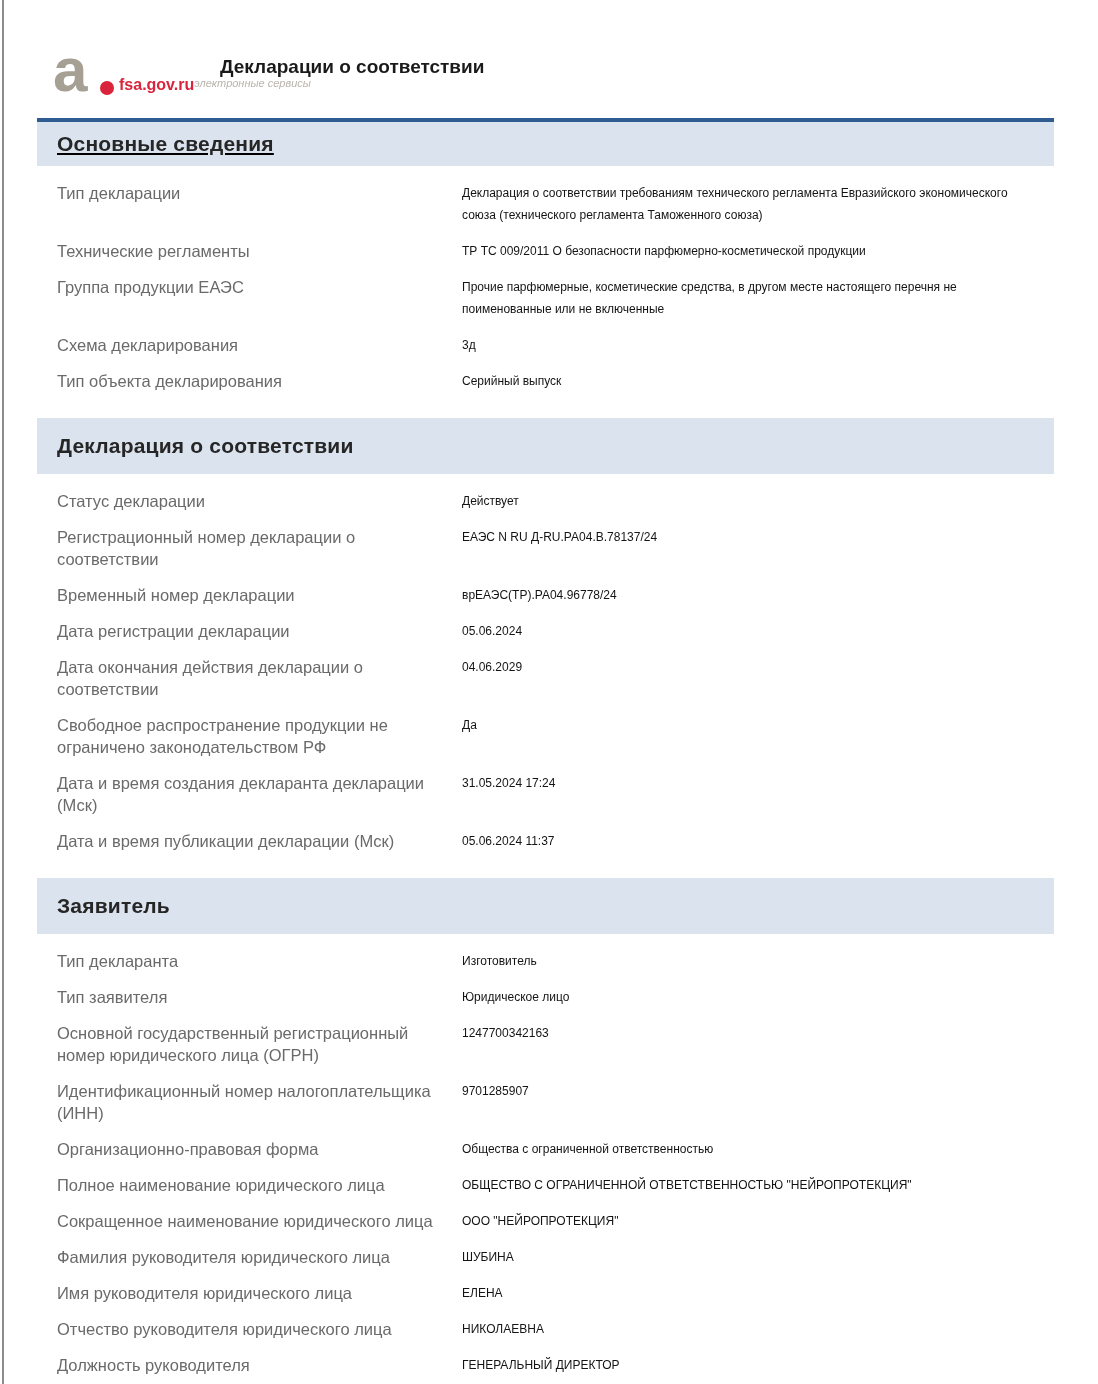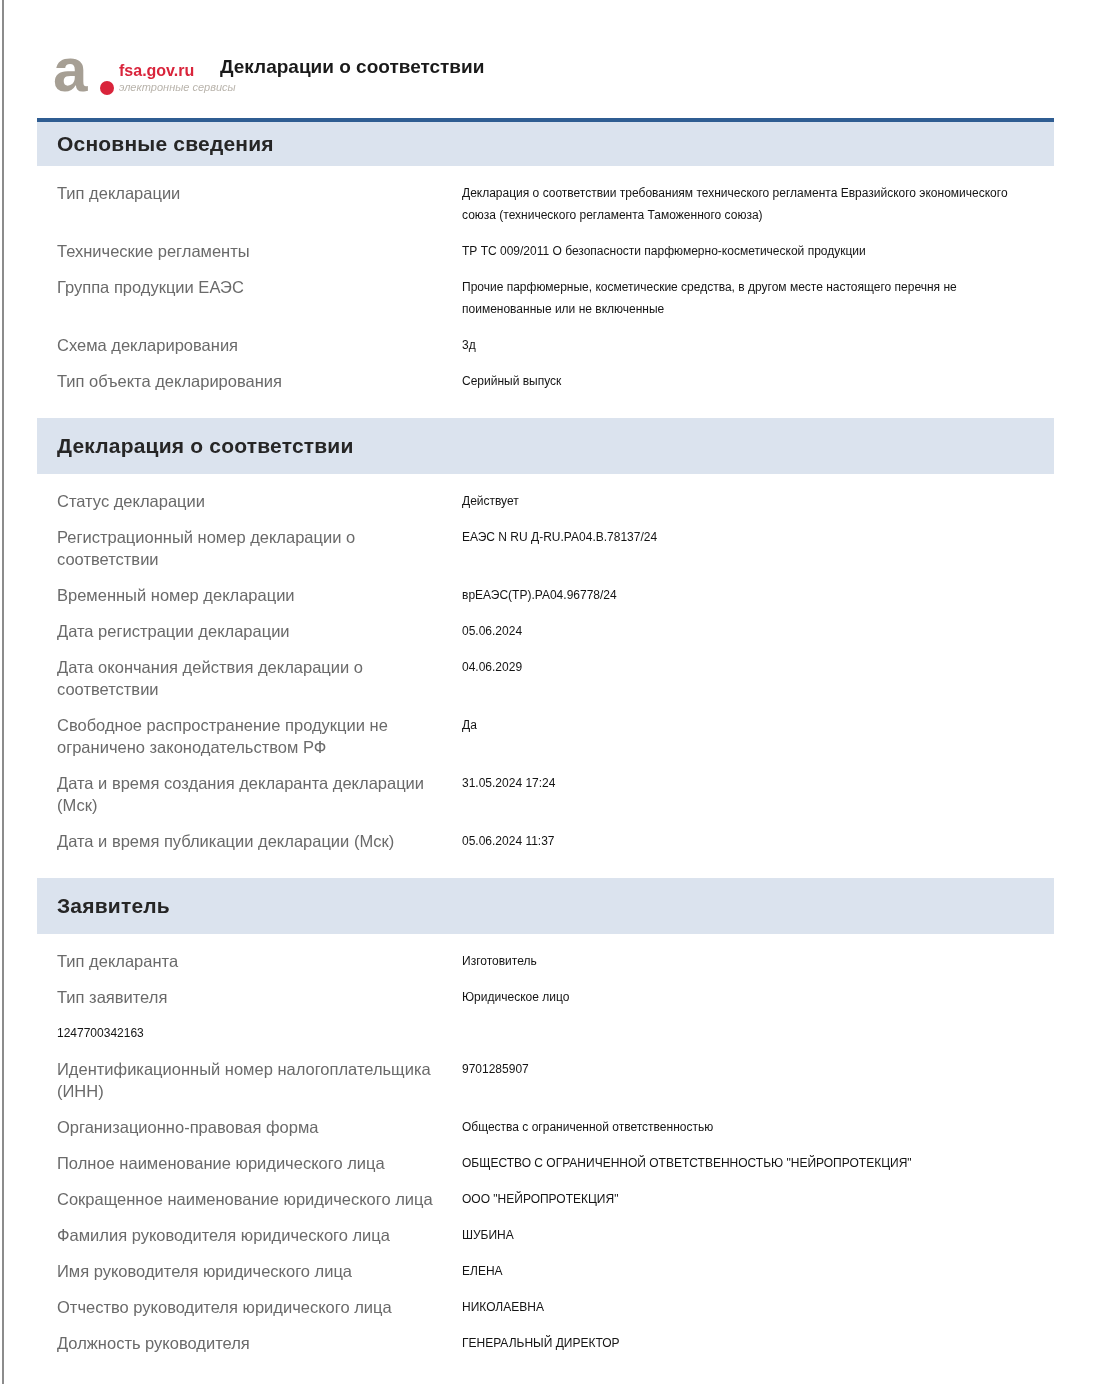--- a/index.html
+++ b/index.html
@@ -11,31 +11,31 @@
 
   
   .header { position:relative; height:118px; }
   .logo { position:absolute; left:53px; top:44px; display:flex; align-items:flex-end;
           text-decoration:none; cursor:pointer; }
   .logo-mark-wrap { position:relative; width:52px; height:52px; }
   .logo-mark { font-size:62px; line-height:52px; font-weight:700;
                color:var(--logo-taupe); letter-spacing:-2px; }
   .logo-dot { position:absolute; right:-9px; bottom:1px; width:14px; height:14px;
               border-radius:50%; background:var(--logo-red); }
-  .logo-text { display:flex; flex-direction:column; margin-left:14px; padding-bottom:2px; }
+  .logo-text { display:flex; flex-direction:row; margin-left:14px; padding-bottom:2px; }
   .logo-domain { color:var(--logo-red); font-weight:700; font-size:16px; line-height:18px; }
   .logo-sub { color:#b9b4ac; font-size:11px; line-height:14px;font-style:italic; }
   .page-title { position:absolute; left:220px; top:56px; font-size:19px; font-weight:700;
                 color:#1a1a1a; }
 
   
   .sections { position:relative; margin-left:37px; width:1017px; }
   .section-header { background:var(--band-bg); height:56px; display:flex;
                     align-items:center; padding-left:20px; }
-  .section.first .section-header { border-top:4px solid var(--accent); height:48px; }
+  .section.first .section-header { border-top:4px solid var(--accent); height:48px;text-decoration:underline; }
   .section-title { font-size:21px; font-weight:700; color:#262626; letter-spacing:.2px; }
   .section-body { padding:16px 0 12px 0; }
   .row { display:grid; grid-template-columns:405px 1fr; padding:0 16px 0 20px;
          margin-bottom:14px; }
   .field-label { color:var(--label-gray); font-size:16.5px; line-height:22px;
                  padding-right:28px; }
   .field-value { color:var(--value-black); font-size:12px; line-height:22px; }
 </style>
 </head>
 <body>
@@ -146,20 +146,21 @@
     <div class="field-label">Тип декларанта</div>
     <div class="field-value">Изготовитель</div>
   </div>
 
   <div class="row">
     <div class="field-label">Тип заявителя</div>
     <div class="field-value">Юридическое лицо</div>
   </div>
 
   <div class="row">
+    <div class="field-label">Основной государственный регистрационный номер юридического лица (ОГРН)</div>
     <div class="field-value">1247700342163</div>
   </div>
 
   <div class="row">
     <div class="field-label">Идентификационный номер налогоплательщика (ИНН)</div>
     <div class="field-value">9701285907</div>
   </div>
 
   <div class="row">
     <div class="field-label">Организационно-правовая форма</div>

